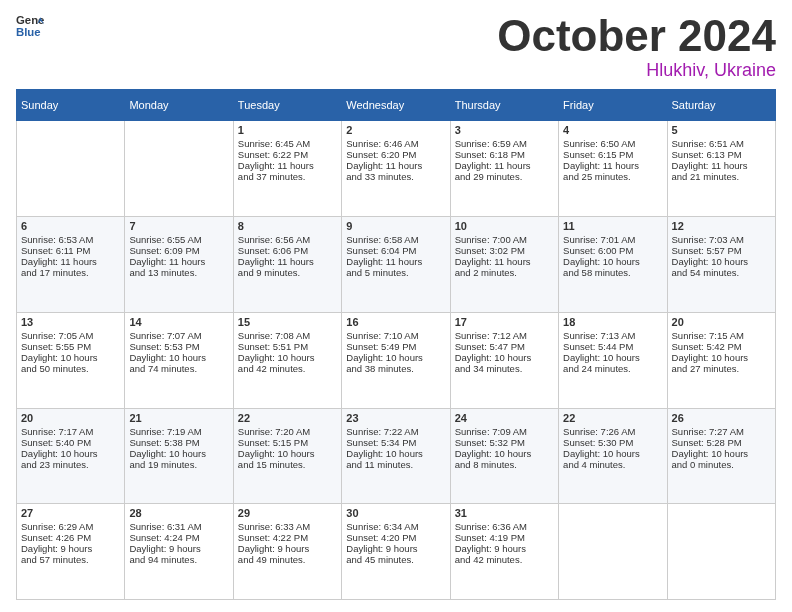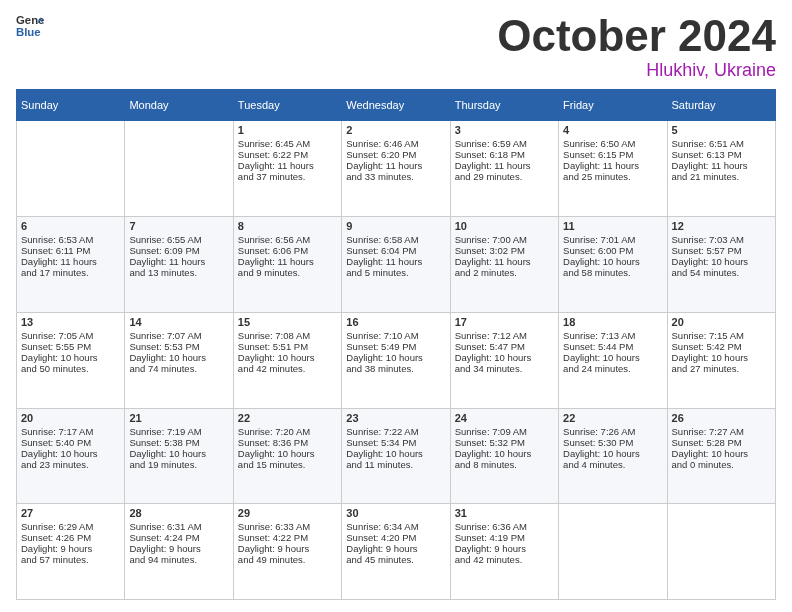--- a/index.html
+++ b/index.html
@@ -267,21 +267,21 @@
           <td>
             <span class="day-num">21</span>
             <div>Sunrise: 7:19 AM</div>
             <div>Sunset: 5:38 PM</div>
             <div>Daylight: 10 hours</div>
             <div>and 19 minutes.</div>
           </td>
           <td>
             <span class="day-num">22</span>
             <div>Sunrise: 7:20 AM</div>
-            <div>Sunset: 8:36 PM</div>
+            <div>Sunset: 5:15 PM</div>
             <div>Daylight: 10 hours</div>
             <div>and 15 minutes.</div>
           </td>
           <td>
             <span class="day-num">23</span>
             <div>Sunrise: 7:22 AM</div>
             <div>Sunset: 5:34 PM</div>
             <div>Daylight: 10 hours</div>
             <div>and 11 minutes.</div>
           </td>

